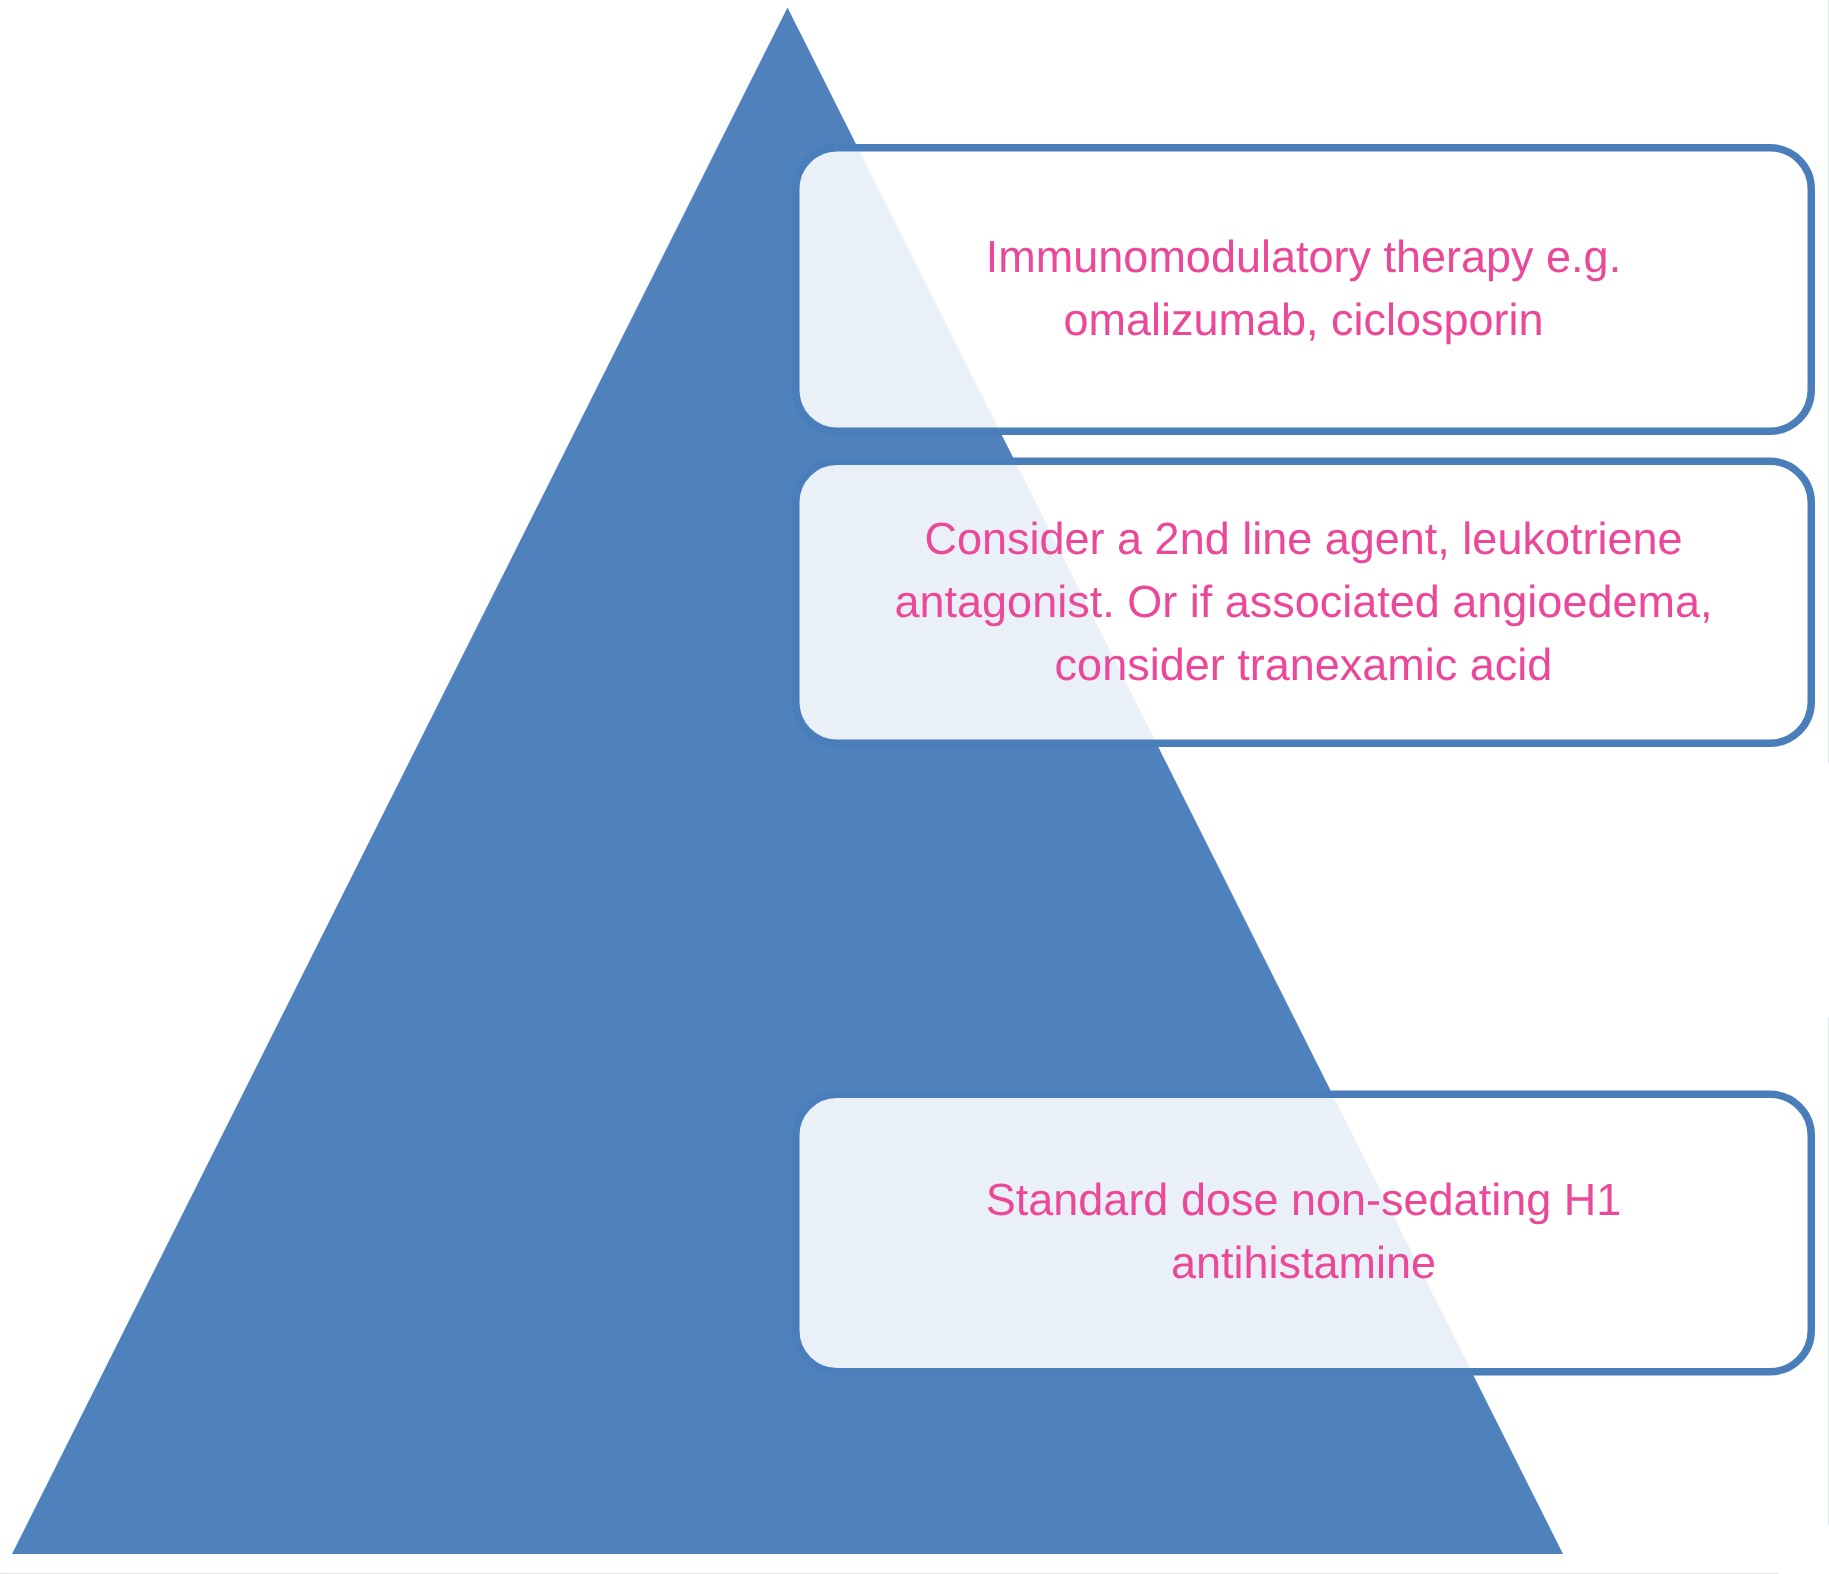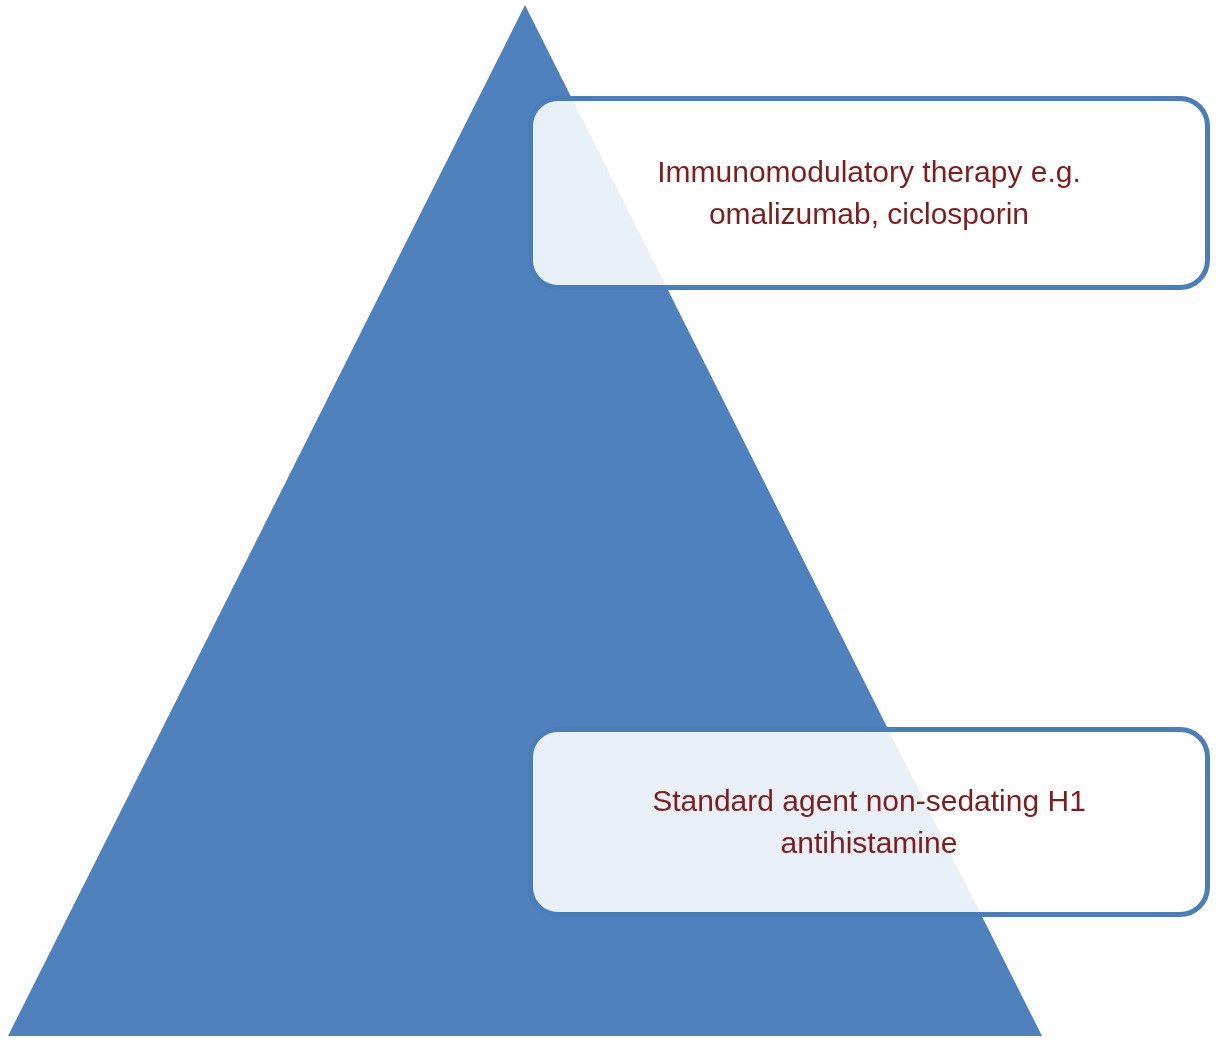--- a/index.html
+++ b/index.html
@@ -35,37 +35,42 @@
     display: flex;
     align-items: center;
     justify-content: center;
     text-align: center;
     padding: 0 14px;
   }
   .tier-label {
     white-space: pre-line;
     font-size: 30px;
     line-height: 1.4;
-    color: #7f1d1d;
+    color: #ec4899;
   }
   .tier-1 { top: 96px;  height: 194px; }
   .tier-2 { top: 305px; height: 193px; }
   .tier-3 { top: 518px; height: 190px; }
   .tier-4 { top: 727px; height: 190px; }
 </style>
 </head>
 <body>
 
 <div class="canvas">
   <div class="triangle"></div>
 
   <div class="tier tier-1">
     <span class="tier-label">Immunomodulatory therapy e.g.
 omalizumab, ciclosporin</span>
   </div>
 
+  <div class="tier tier-2">
+    <span class="tier-label">Consider a 2nd line agent, leukotriene
+antagonist. Or if associated angioedema,
+consider tranexamic acid</span>
+  </div>
 
 
   <div class="tier tier-4">
-    <span class="tier-label">Standard agent non-sedating H1
+    <span class="tier-label">Standard dose non-sedating H1
 antihistamine</span>
   </div>
 </div>
 
 </body></html>

